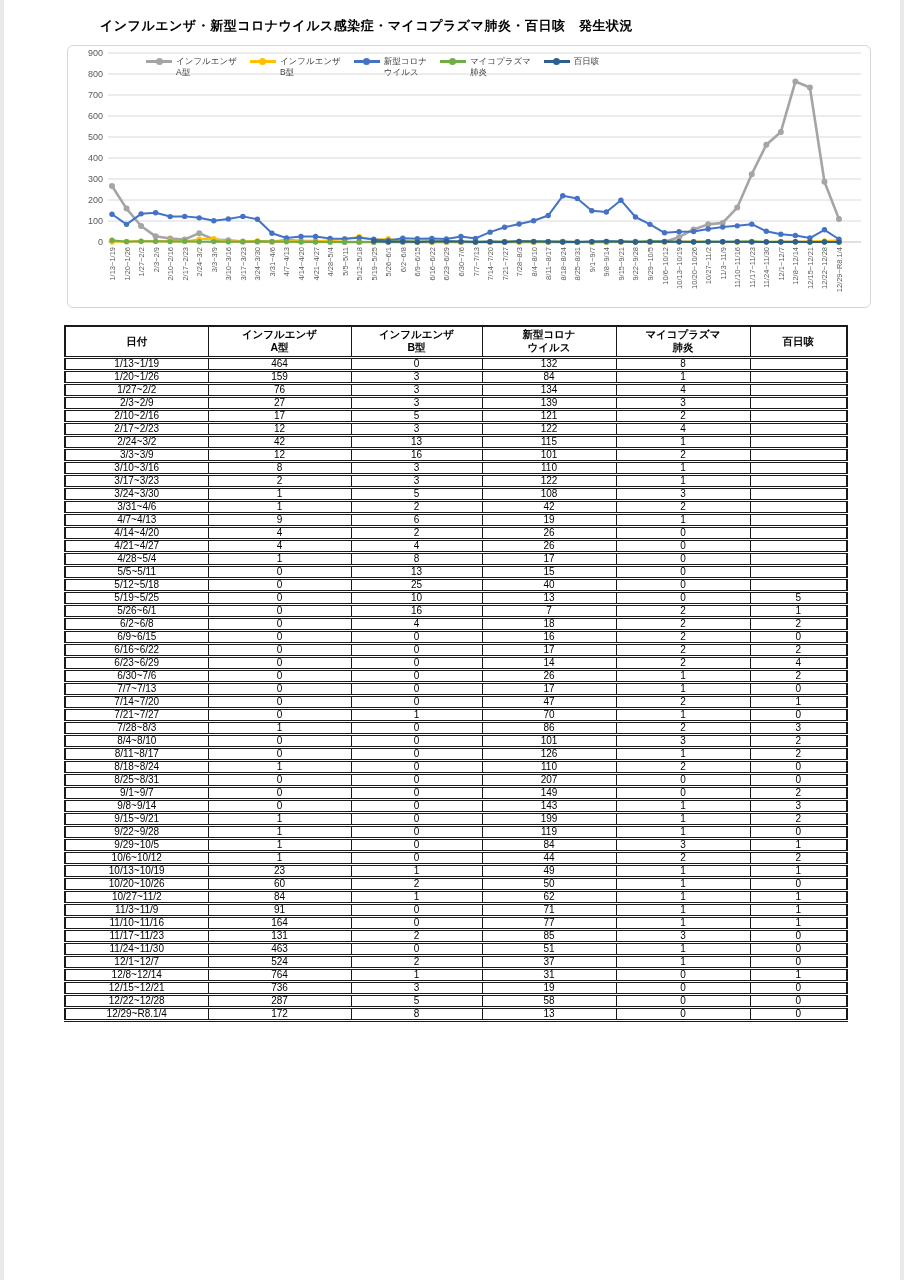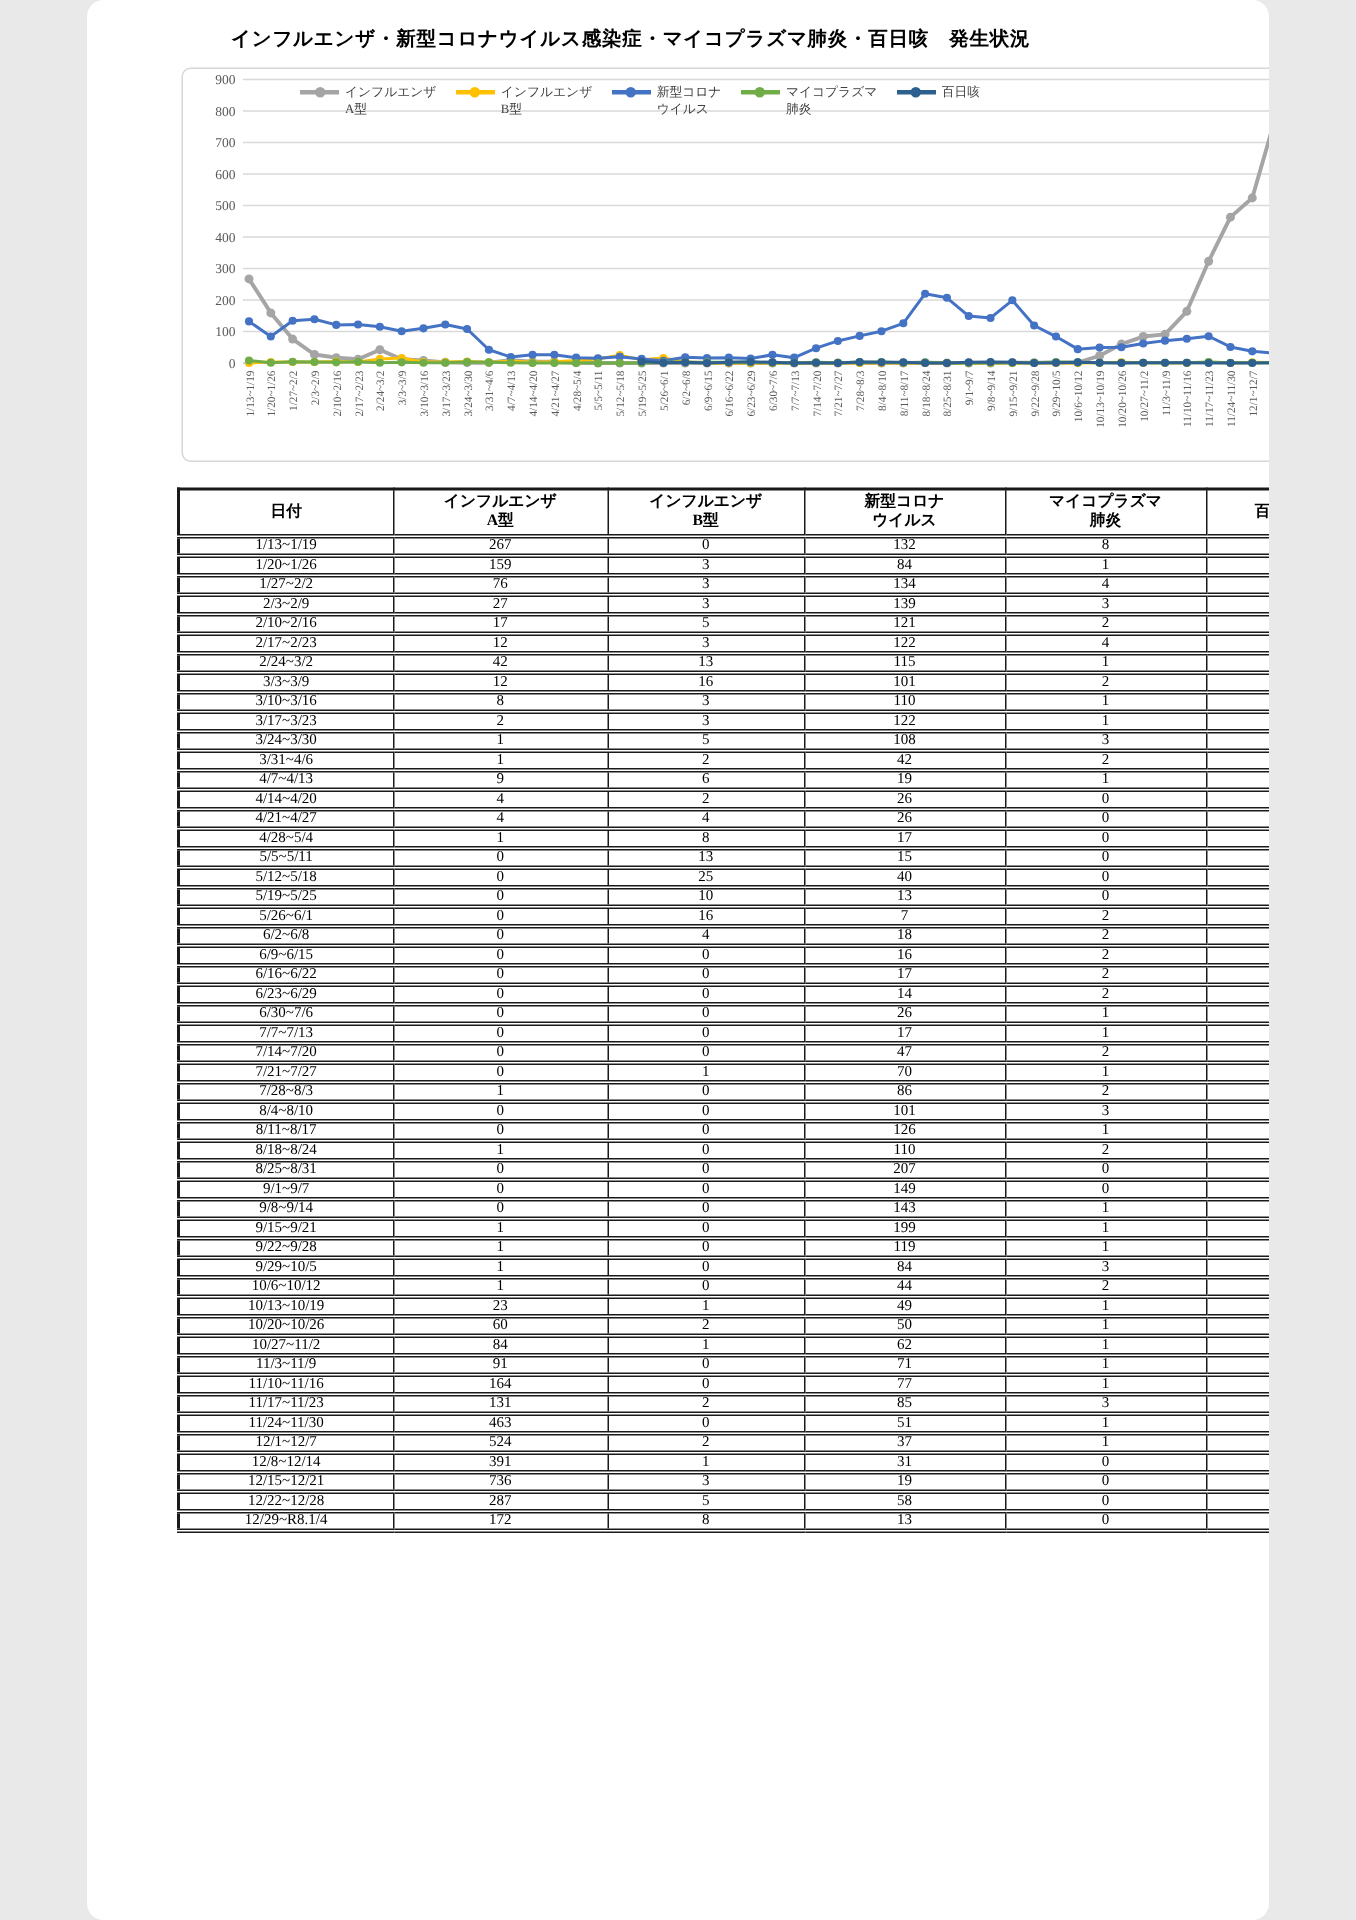--- a/index.html
+++ b/index.html
@@ -1,24 +1,23 @@
 <!DOCTYPE html>
 <html><head>
 <meta charset="utf-8">
 <style>
   * { margin: 0; padding: 0; box-sizing: border-box; }
   html, body { background: #e9e9e9; }
   .page {
     position: relative;
-    width: 788px; height: 1280px;
+    width: 896px; height: 1280px;
     background: #ffffff;
-    font-family: Liberation Serif, serif;
+    font-family: Liberation Sans, sans-serif;
     overflow: hidden;
     margin: 0 auto;
-    border-radius: 11px;
   }
   .doc-title {
     position: absolute; left: 96px; top: 17px;
     font-size: 13px; font-weight: bold; color: #000;
     letter-spacing: 0.5px; white-space: nowrap;
   }
   .chart-frame {
     position: absolute; left: 63px; top: 45px;
     width: 804px; height: 263px;
     background: #fff;
@@ -474,21 +473,21 @@
             <span>肺炎</span>
           </th>
           <th>
             <span>百日咳</span>
           </th>
         </tr>
       </thead>
     <tbody id="table-body">
         <tr>
           <td>1/13~1/19</td>
-          <td>267</td>
+          <td>464</td>
           <td>0</td>
           <td>132</td>
           <td>8</td>
           <td></td>
         </tr>
         <tr>
           <td>1/20~1/26</td>
           <td>159</td>
           <td>3</td>
           <td>84</td>
@@ -850,21 +849,21 @@
         <tr>
           <td>12/1~12/7</td>
           <td>524</td>
           <td>2</td>
           <td>37</td>
           <td>1</td>
           <td>0</td>
         </tr>
         <tr>
           <td>12/8~12/14</td>
-          <td>391</td>
+          <td>764</td>
           <td>1</td>
           <td>31</td>
           <td>0</td>
           <td>1</td>
         </tr>
         <tr>
           <td>12/15~12/21</td>
           <td>736</td>
           <td>3</td>
           <td>19</td>

